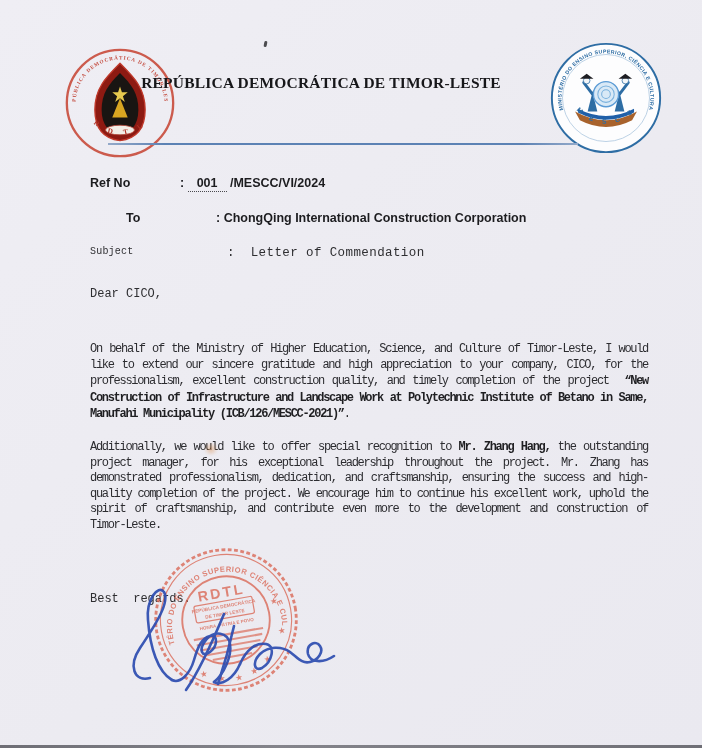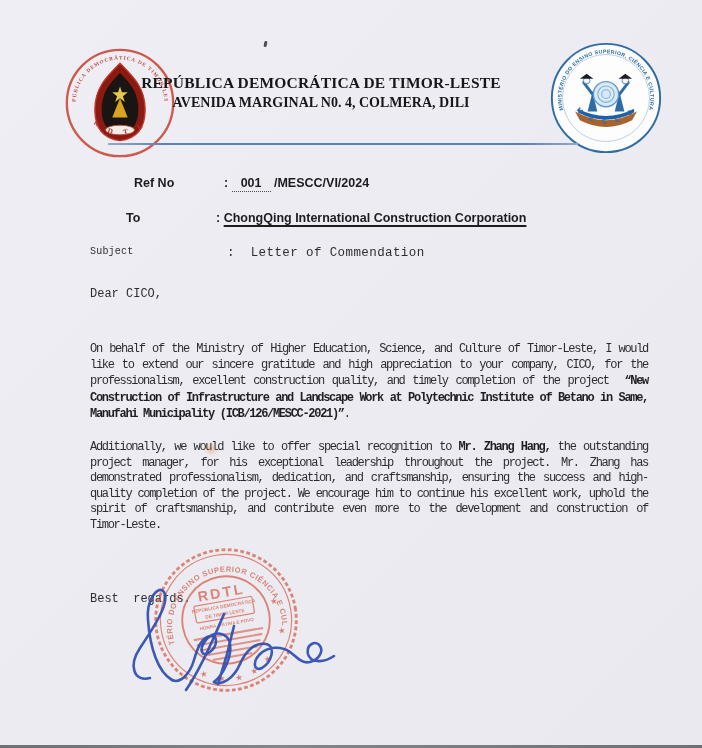--- a/index.html
+++ b/index.html
@@ -26,24 +26,24 @@
     background:linear-gradient(to right,#93a9c9,#5c82b4 12%,#5c82b4 88%,#93a9c9);
   }
   .date-line{
     position:absolute; top:158px; right:56px;
     font-family:"Liberation Sans",sans-serif; font-weight:bold; font-size:13px; color:#1a1a1d;
   }
   .meta-label{position:absolute; left:90px; font-family:"Liberation Sans",sans-serif;
     font-weight:bold; font-size:12.5px;}
   .meta-value{position:absolute; left:180px; font-family:"Liberation Sans",sans-serif;
     font-weight:bold; font-size:12.5px; white-space:pre;}
-  .row-ref .meta-label,.row-ref .meta-value{top:176px;margin-left:44px;}
+  .row-ref .meta-label,.row-ref .meta-value{top:176px;}
   .row-to  .meta-label,.row-to  .meta-value{top:211px;margin-left:36px;}
   .dotted{border-bottom:1.4px dotted #4a4a4e; padding:0 9px 1px 9px;}
-  .to-company{text-decoration:underline; text-underline-offset:3px; text-decoration-thickness:1.5px;}
+  .to-company{text-underline-offset:3px; text-decoration-thickness:1.5px;}
   
   .mono{font-family:"Liberation Mono","DejaVu Sans Mono",monospace; color:#2e2e31;}
   .subject-label{position:absolute; left:90px; top:246px; font-size:10px; letter-spacing:.2px;}
   .subject-value{position:absolute; left:227px; top:246px; font-size:12.5px; letter-spacing:.4px; white-space:pre;}
   .salutation{position:absolute; left:90px; top:287px; font-size:12px;}
   .para{
     position:absolute; left:90px; width:558px; font-size:12px;
     letter-spacing:-1.3px; text-align:justify; white-space:pre-wrap; color:#2c2c30;
   }
   .para1{top:329px; line-height:16.2px;}
@@ -129,21 +129,20 @@
           <path id="mescc-bottom" d="M 25,66 A 40,40 0 0 0 95,66" fill="none"></path>
         </defs>
       <text font-family="Liberation Sans,sans-serif" font-size="7" font-weight="bold" fill="#2e6da4" letter-spacing="4">
         <textPath href="#mescc-bottom" startOffset="50%" text-anchor="middle">M E S C C</textPath>
       </text>
     </svg>
   </div>
 
   <div class="header-text">
     <div class="header-line1">REPÚBLICA DEMOCRÁTICA DE TIMOR-LESTE</div>
-    <div class="header-line3">AVENIDA MARGINAL N0. 4, COLMERA, DILI</div>
   </div>
   <div class="sep-line"></div>
 
 
   <div class="row-ref">
     <span class="meta-label">Ref No</span>
     <span class="meta-value"><span>: </span><span class="dotted">001</span><span> /MESCC/VI/2024</span></span>
   </div>
 
   <div class="row-to">

